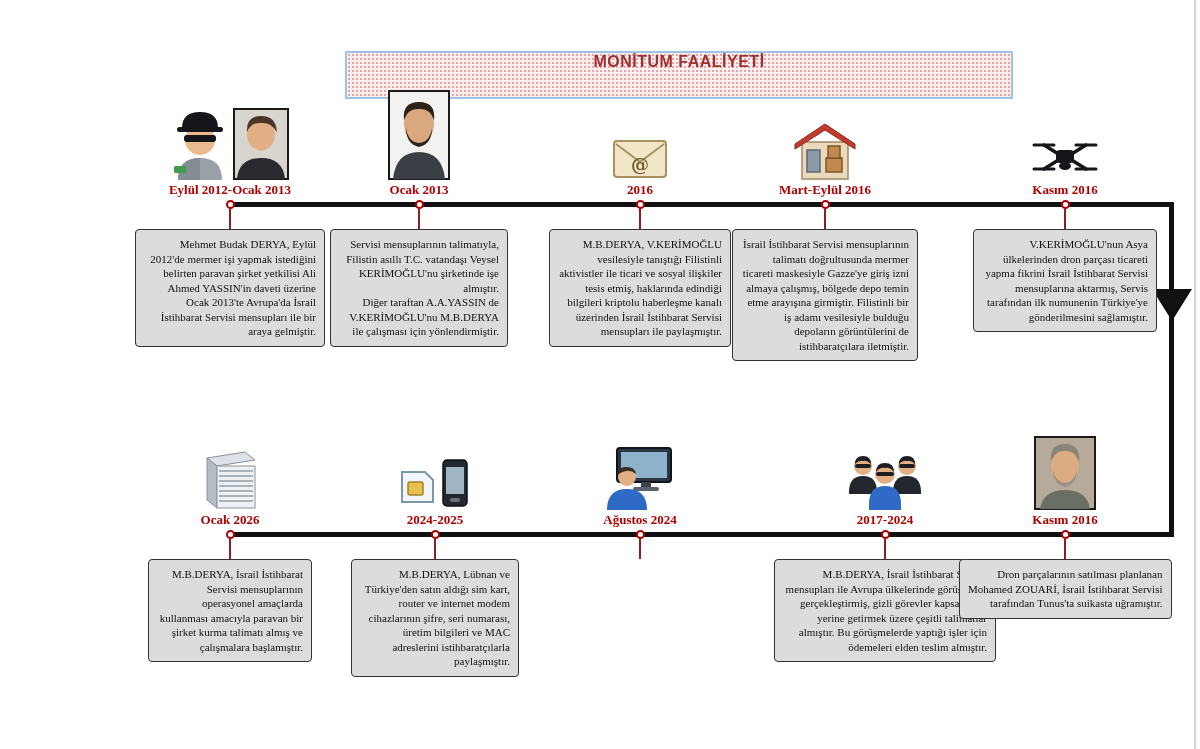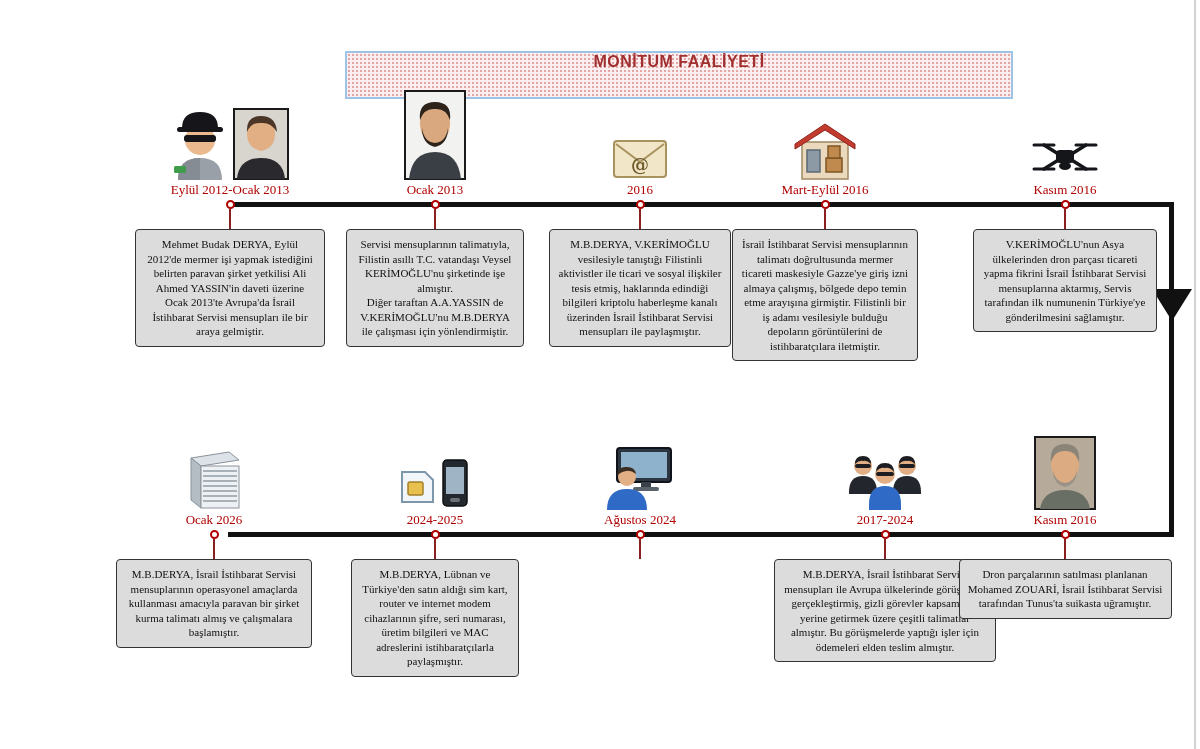--- a/index.html
+++ b/index.html
@@ -23,26 +23,26 @@
              border-left:20px solid transparent;border-right:20px solid transparent;
              border-top:32px solid #111111;}
   .edge-line{position:absolute;left:1194px;top:0;width:2px;height:749px;background:#d2d2d2;}
 
   
   .event{position:absolute;width:210px;display:flex;flex-direction:column;align-items:center;}
   .event.top{top:70px;}
   .event.bottom{top:405px;}
   .icon-row{height:110px;display:flex;align-items:flex-end;justify-content:center;gap:5px;}
   .event.bottom .icon-row{height:105px;}
-  .date{height:20px;line-height:20px;font-weight:normal;font-size:13px;color:#b00000;white-space:nowrap;}
+  .date{height:20px;line-height:20px;font-weight:bold;font-size:13px;color:#b00000;white-space:nowrap;}
   .dot{width:9px;height:9px;box-sizing:border-box;border-radius:50%;background:#fff;
        border:2px solid #b00000;z-index:2;}
   .connector{width:2px;height:20px;background:#8b2020;}
   .box{background:#dcdcdc;border:1px solid #333;border-radius:4px;padding:7px 8px;box-sizing:border-box;
-       font-size:11px;line-height:1.32;text-align:center;color:#111;white-space:pre-line;}
+       font-size:11px;line-height:1.32;text-align:right;color:#111;white-space:pre-line;}
   svg{display:block;}
 </style>
 </head>
 <body>
 
 <div class="stage">
 
   <div class="title-box">
     <span class="title-text">MONİTUM FAALİYETİ</span>
   </div>
@@ -74,21 +74,21 @@
           <path d="M4 71 Q6 50 28 50 Q50 50 52 71 Z" fill="#2a2a2e"></path>
         </svg>
       </span>
     </div>
     <div class="date">Eylül 2012-Ocak 2013</div>
     <div class="dot"></div>
     <div class="connector"></div>
     <div class="box" style="width:190px">Mehmet Budak DERYA, Eylül 2012'de mermer işi yapmak istediğini belirten paravan şirket yetkilisi Ali Ahmed YASSIN'in daveti üzerine Ocak 2013'te Avrupa'da İsrail İstihbarat Servisi mensupları ile bir araya gelmiştir.</div>
   </div>
 
-  <div class="event top" style="left:330px">
+  <div class="event top" style="left:314px">
     <div class="icon-row">
       <span>
         <svg width="62" height="90" viewBox="0 0 62 90">
           <rect x="1" y="1" width="60" height="88" fill="#f2f2f0" stroke="#1a1a1a" stroke-width="2"></rect>
           <path d="M31 14 Q46 14 46 33 Q46 50 31 54 Q16 50 16 33 Q16 14 31 14 Z" fill="#d9a87e"></path>
           <path d="M16 30 Q14 12 31 12 Q48 12 46 30 Q42 18 31 19 Q20 18 16 30 Z" fill="#2e231a"></path>
           <path d="M18 38 Q20 52 31 53 Q42 52 44 38 Q44 54 31 57 Q18 54 18 38 Z" fill="#2e231a"></path>
           <path d="M5 89 Q8 62 31 62 Q54 62 57 89 Z" fill="#3a3f45"></path>
         </svg>
       </span>
@@ -154,21 +154,21 @@
           <ellipse cx="33" cy="32" rx="6" ry="4" fill="#14161a"></ellipse>
         </svg>
       </span>
     </div>
     <div class="date">Kasım 2016</div>
     <div class="dot"></div>
     <div class="connector"></div>
     <div class="box" style="width:184px">V.KERİMOĞLU'nun Asya ülkelerinden dron parçası ticareti yapma fikrini İsrail İstihbarat Servisi mensuplarına aktarmış, Servis tarafından ilk numunenin Türkiye'ye gönderilmesini sağlamıştır.</div>
   </div>
 
-  <div class="event bottom" style="left:109px">
+  <div class="event bottom" style="left:125px">
     <div class="icon-row">
       <span>
         <svg width="66" height="62" viewBox="0 0 66 62">
           <path d="M10 10 L48 4 L58 12 L20 18 Z" fill="#dce2e8" stroke="#8a929a" stroke-width="1"></path>
           <path d="M10 10 L20 18 L20 60 L10 52 Z" fill="#b4bcc4" stroke="#8a929a" stroke-width="1"></path>
           <rect x="20" y="18" width="38" height="42" fill="#eef1f4" stroke="#8a929a" stroke-width="1"></rect>
           <g stroke="#a8b0b8" stroke-width="2">
             <line x1="22" y1="23" x2="56" y2="23"></line>
               <line x1="22" y1="28" x2="56" y2="28"></line>
             <line x1="22" y1="33" x2="56" y2="33"></line>
@@ -176,21 +176,21 @@
             <line x1="22" y1="43" x2="56" y2="43"></line>
               <line x1="22" y1="48" x2="56" y2="48"></line>
             <line x1="22" y1="53" x2="56" y2="53"></line>
           </g>
         </svg>
       </span>
     </div>
     <div class="date">Ocak 2026</div>
     <div class="dot"></div>
     <div class="connector"></div>
-    <div class="box" style="width:196px">M.B.DERYA, İsrail İstihbarat Servisi mensuplarının operasyonel amaçlarda kullanması amacıyla paravan bir şirket kurma talimatı almış ve çalışmalara başlamıştır.</div>
+    <div class="box" style="width:164px">M.B.DERYA, İsrail İstihbarat Servisi mensuplarının operasyonel amaçlarda kullanması amacıyla paravan bir şirket kurma talimatı almış ve çalışmalara başlamıştır.</div>
   </div>
 
   <div class="event bottom" style="left:330px">
     <div class="icon-row">
       <span>
         <svg width="72" height="54" viewBox="0 0 72 54">
           <path d="M3 16 L26 16 L34 24 L34 46 L3 46 Z" fill="#f2f6fa" stroke="#7e96aa" stroke-width="2"></path>
           <rect x="9" y="26" width="15" height="13" rx="2" fill="#e8c04e" stroke="#a2802a" stroke-width="1.5"></rect>
           <rect x="44" y="4" width="24" height="46" rx="4" fill="#23282e" stroke="#0e1012" stroke-width="1.5"></rect>
           <rect x="47" y="11" width="18" height="27" fill="#9fb4c4"></rect>

